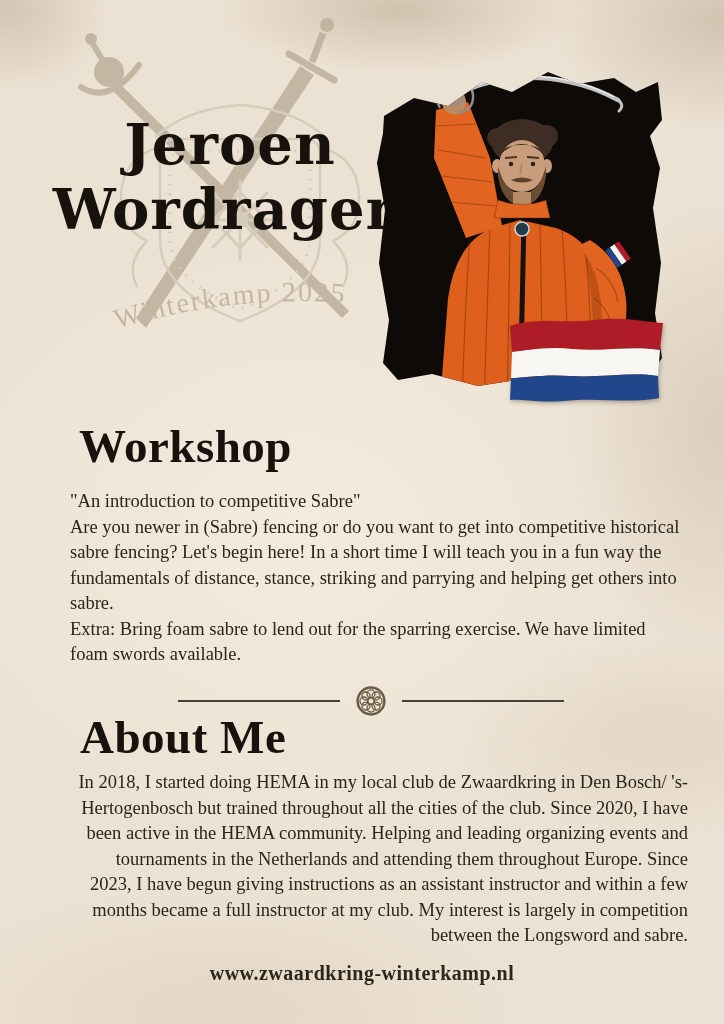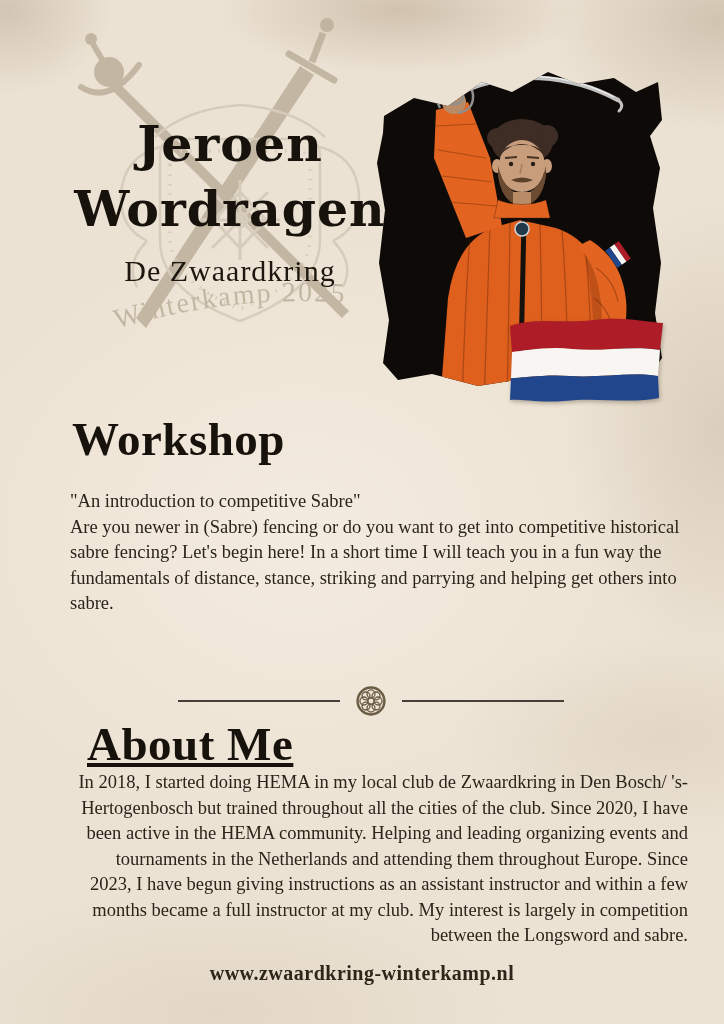--- a/index.html
+++ b/index.html
@@ -14,21 +14,21 @@
       radial-gradient(ellipse 220px 320px at 100% 42%, rgba(172,152,126,.28), transparent 72%),
       radial-gradient(ellipse 300px 140px at 92% 72%, rgba(190,172,146,.22), transparent 72%),
       radial-gradient(ellipse 420px 180px at 30% 99%, rgba(198,182,158,.25), transparent 72%),
       radial-gradient(ellipse 520px 420px at 42% 52%, rgba(255,250,242,.38), transparent 75%);
   }
   .abs{position:absolute;}
   
   .watermark{left:5px;top:5px;width:452px;height:352px;opacity:.85;}
   
   .title-block{left:15px;top:112px;width:430px;text-align:center;color:#17120c;}
-  .title-line{font-family:"DejaVu Serif",serif;font-weight:800;font-size:49px;line-height:65px;letter-spacing:1px;}
+  .title-line{font-family:"DejaVu Serif",serif;font-weight:800;font-size:56px;line-height:65px;letter-spacing:1px;}
   .subtitle{margin-top:12px;font-family:"Liberation Serif",serif;font-size:30px;letter-spacing:1px;color:#1d1710;}
   
   .photo{left:370px;top:58px;width:296px;height:346px;}
   .flag{left:502px;top:312px;width:168px;height:92px;filter:drop-shadow(1px 2px 2px rgba(60,45,30,.35));}
   
   .section-heading{font-family:"Liberation Serif",serif;font-weight:700;font-size:47px;line-height:1;color:#17120c;letter-spacing:.5px;}
   .workshop-heading{left:72px;top:416px;}
   .about-heading{left:72px;top:706px;}
   
   .bodytext{width:618px;color:#2b241a;}
@@ -83,21 +83,20 @@
 
     <path id="wmArc" d="M112,324 Q235,286 362,300" fill="none"></path>
     <text font-family="Liberation Serif, serif" font-size="28" fill="#bcb09b" letter-spacing="2">
       <textPath href="#wmArc">Winterkamp 2025</textPath>
     </text>
   </svg>
 
   <div class="abs title-block">
     <div class="title-line">Jeroen</div>
     <div class="title-line">Wordragen</div>
-    <div class="subtitle">De Zwaardkring</div>
   </div>
 
   <svg class="abs photo" viewBox="0 0 296 346" xmlns="http://www.w3.org/2000/svg">
     <defs>
       <clipPath id="tornClip">
         <path d="M14,58 L44,40 L78,48 L112,24 L142,34 L178,14 L208,26 L244,20 L266,34 L288,24 L292,62 L280,78 L290,110 L283,150 L291,205 L285,255 L292,300 L281,316 L287,332 L250,322 L205,330 L158,320 L108,328 L62,316 L28,322 L13,305 L19,262 L9,205 L15,152 L7,105 L13,75 Z"></path>
       </clipPath>
     </defs>
     <path d="M14,58 L44,40 L78,48 L112,24 L142,34 L178,14 L208,26 L244,20 L266,34 L288,24 L292,62 L280,78 L290,110 L283,150 L291,205 L285,255 L292,300 L281,316 L287,332 L250,322 L205,330 L158,320 L108,328 L62,316 L28,322 L13,305 L19,262 L9,205 L15,152 L7,105 L13,75 Z" fill="#0d0a08"></path>
     <g clip-path="url(#tornClip)">
@@ -168,25 +167,26 @@
       </g>
     </g>
   </svg>
 
   <svg class="abs flag" viewBox="0 0 168 92" xmlns="http://www.w3.org/2000/svg">
     <path d="M8,14 C34,5 62,12 92,8 C120,4 146,10 161,11 L158,38 C130,33 100,40 70,37 C45,34 22,39 10,40 Z" fill="#AE1C28"></path>
     <path d="M10,40 C22,39 45,34 70,37 C100,40 130,33 158,38 L156,64 C128,60 98,66 68,64 C44,62 20,66 9,66 Z" fill="#F8F6F2"></path>
     <path d="M9,66 C20,66 44,62 68,64 C98,66 128,60 156,64 L157,86 C128,92 96,85 62,89 C38,91 18,87 8,88 Z" fill="#21468B"></path>
   </svg>
 
-  <h2 class="abs section-heading workshop-heading" style="margin:0;text-align:right;">Workshop</h2>
+  <h2 class="abs section-heading workshop-heading" style="margin:7px;text-align:right;">Workshop</h2>
 
   <div class="abs bodytext workshop-text">
     <p>"An introduction to competitive Sabre"</p>
     <p>Are you newer in (Sabre) fencing or do you want to get into competitive historical sabre fencing? Let's begin here! In a short time I will teach you in a fun way the fundamentals of distance, stance, striking and parrying and helping get others into sabre.</p>
+    <p>Extra: Bring foam sabre to lend out for the sparring exercise. We have limited foam swords available.</p>
   </div>
 
   <div class="abs divider">
     <div class="rule"></div>
     <svg class="ornament" viewBox="0 0 36 36" xmlns="http://www.w3.org/2000/svg">
       <g stroke="#6b5d44" fill="none">
         <circle cx="18" cy="18" r="14.2" stroke-width="2.6"></circle>
         <circle cx="18" cy="18" r="3.4" stroke-width="1.4"></circle>
         <circle cx="18" cy="10.5" r="4.2" stroke-width="1.4"></circle>
         <circle cx="18" cy="25.5" r="4.2" stroke-width="1.4"></circle>
@@ -194,21 +194,21 @@
         <circle cx="25.5" cy="18" r="4.2" stroke-width="1.4"></circle>
         <circle cx="12.7" cy="12.7" r="4.2" stroke-width="1.4"></circle>
         <circle cx="23.3" cy="12.7" r="4.2" stroke-width="1.4"></circle>
         <circle cx="12.7" cy="23.3" r="4.2" stroke-width="1.4"></circle>
         <circle cx="23.3" cy="23.3" r="4.2" stroke-width="1.4"></circle>
       </g>
     </svg>
     <div class="rule"></div>
   </div>
 
-  <h2 class="abs section-heading about-heading" style="margin:15px;text-decoration:underline;">About Me</h2>
+  <h2 class="abs section-heading about-heading" style="margin:8px;">About Me</h2>
 
   <div class="abs bodytext about-text">
     <p>In 2018, I started doing HEMA in my local club de Zwaardkring in Den Bosch/ 's-Hertogenbosch but trained throughout all the cities of the club. Since 2020, I have been active in the HEMA community. Helping and leading organizing events and tournaments in the Netherlands and attending them throughout Europe. Since 2023, I have begun giving instructions as an assistant instructor and within a few months became a full instructor at my club. My interest is largely in competition between the Longsword and sabre.</p>
   </div>
 
   <div class="abs footer">
     <span>www.zwaardkring-winterkamp.nl</span>
   </div>
 
 </div>

